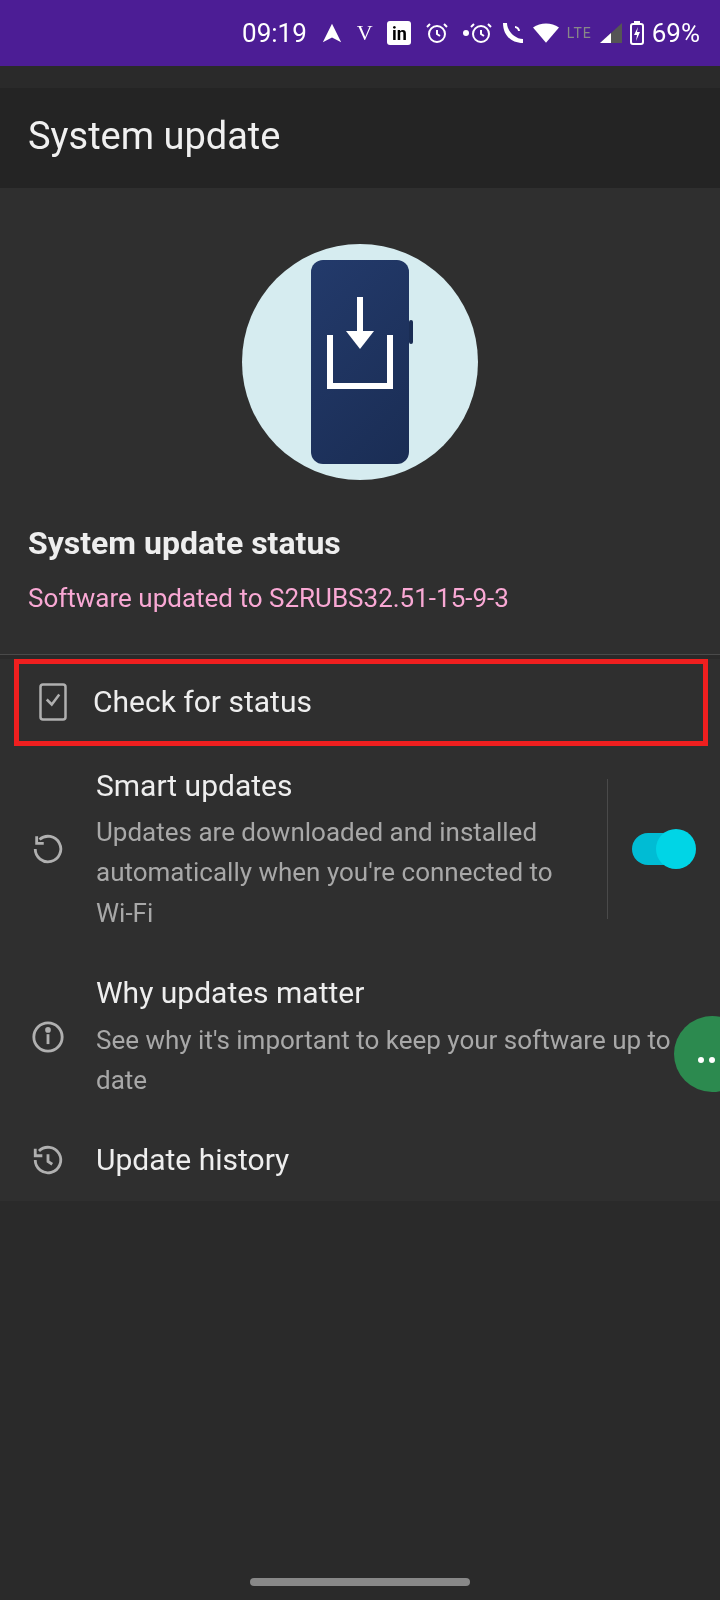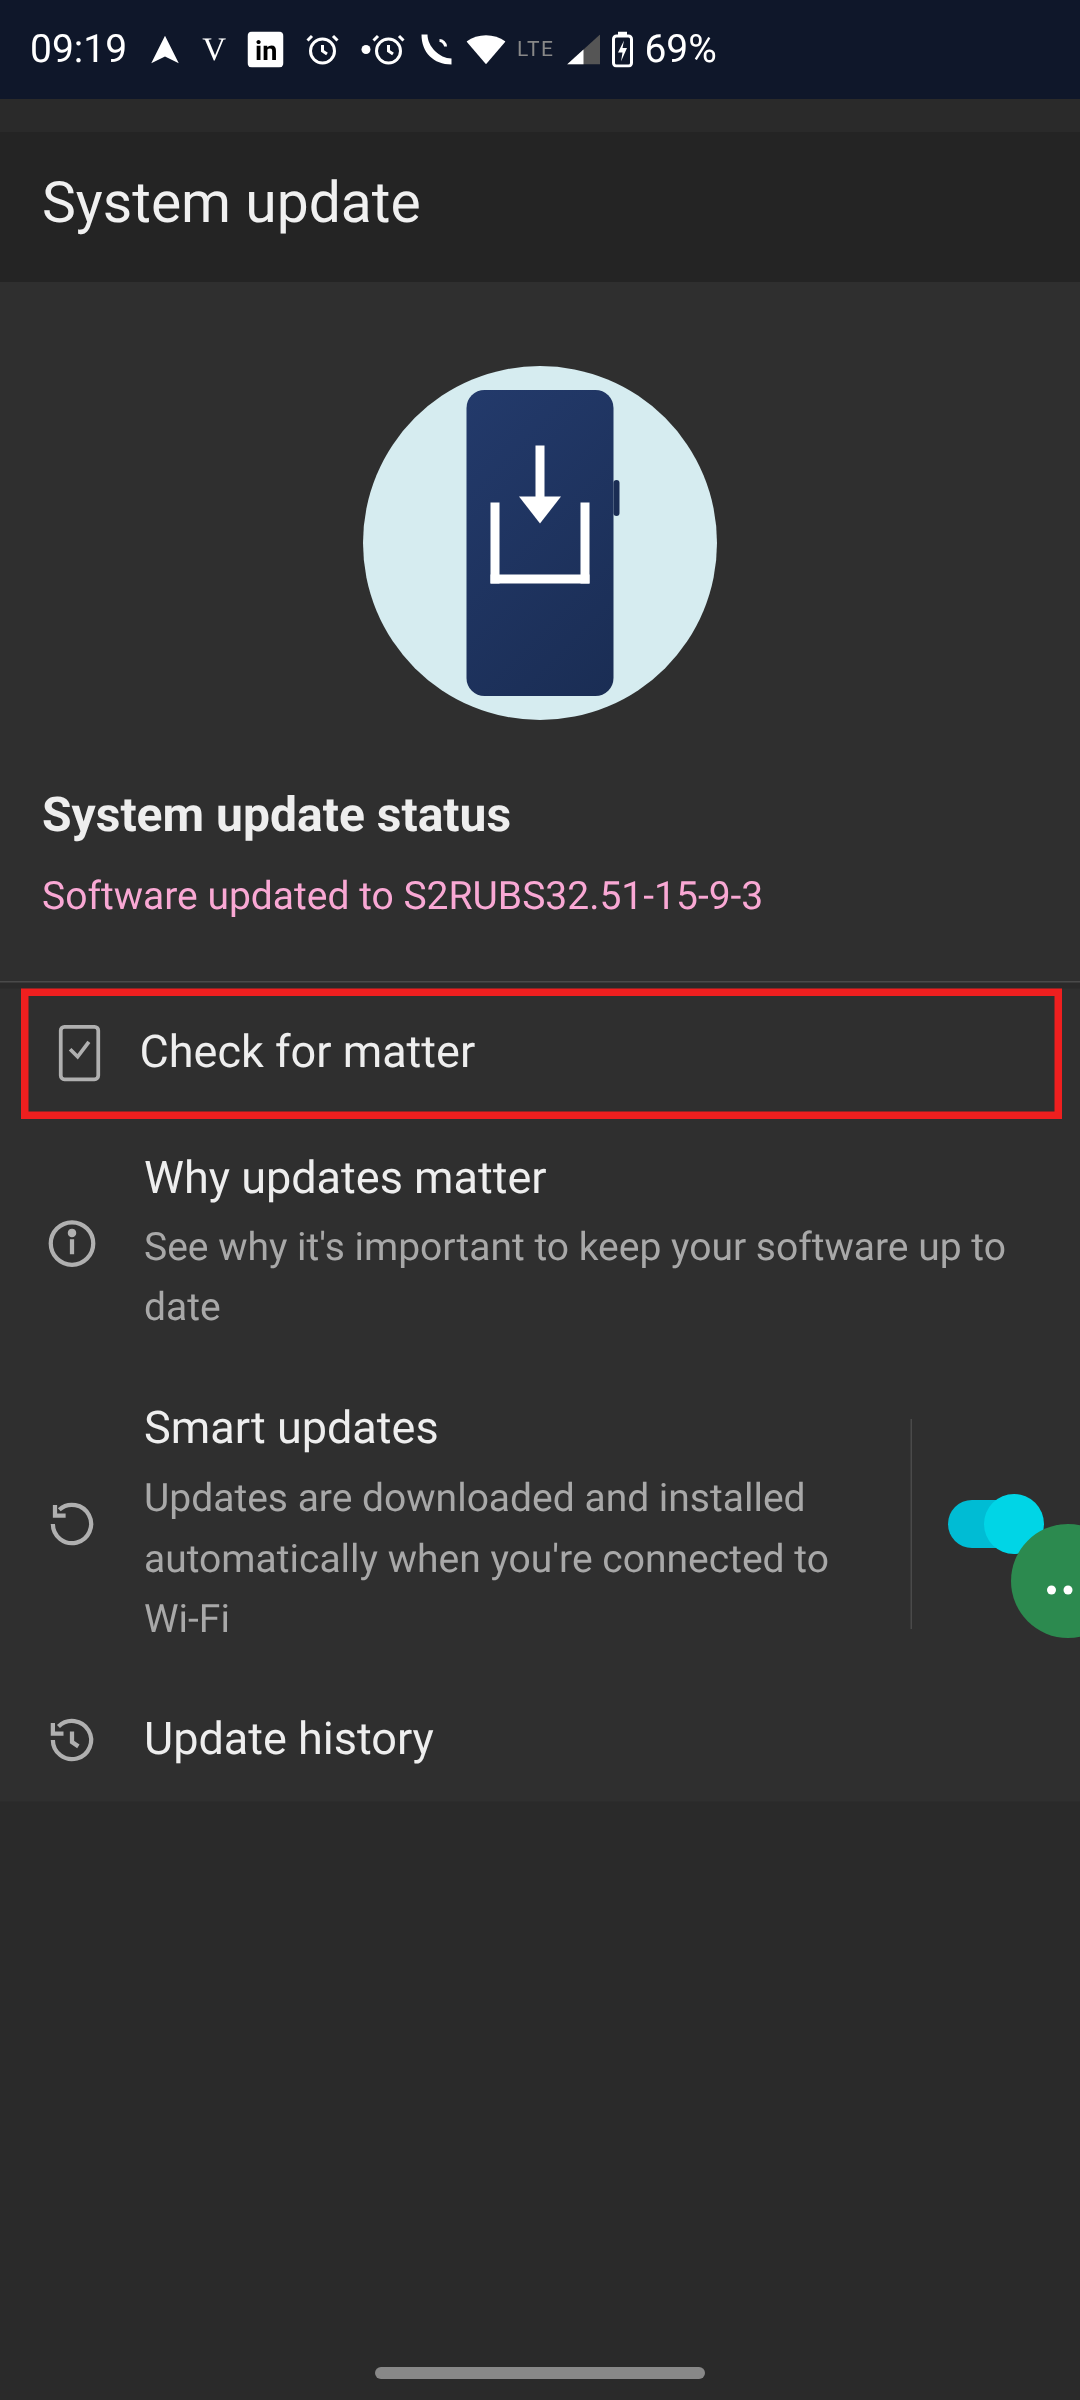--- a/index.html
+++ b/index.html
@@ -9,24 +9,24 @@
     background: #2a2a2a;
     font-family: -apple-system, BlinkMacSystemFont, "Segoe UI", Roboto, sans-serif;
     color: #e8e8e8;
     overflow: hidden;
     position: relative;
   }
 
   
   .status-bar {
     height: 66px;
-    background: #0f172a;
-    display: flex;
-    align-items: center;
-    justify-content: flex-start;
+    background: #4c1d95;
+    display: flex;
+    align-items: center;
+    justify-content: flex-end;
     padding: 0 20px;
     font-size: 26px;
     color: #fff;
   }
   .status-left { display: flex; align-items: center; gap: 14px; }
   .status-right { display: flex; align-items: center; gap: 8px; }
   .status-icon { display: inline-flex; align-items: center; justify-content: center; }
   .lte-label { font-size: 14px; color: #888; letter-spacing: 1px; }
   .dot { width: 6px; height: 6px; background: #fff; border-radius: 50%; display: inline-block; }
 
@@ -299,52 +299,52 @@
 
   <div class="highlight-frame">
     <div class="menu-item">
       <div class="menu-icon">
         <svg width="30" height="40" viewBox="0 0 24 32" fill="none" stroke="#b0b0b0" stroke-width="2">
             <rect x="2" y="2" width="20" height="28" rx="2"></rect>
             <path d="M7 14 l4 4 l6 -8"></path>
           </svg>
       </div>
       <div class="menu-text">
-        <div class="menu-label">Check for matter</div>
+        <div class="menu-label">Check for status</div>
       </div>
+    </div>
+  </div>
+
+  <div class="menu-item" style="align-items:center;">
+    <div class="menu-icon">
+      <svg width="34" height="34" viewBox="0 0 24 24" fill="none" stroke="#b0b0b0" stroke-width="2">
+          <path d="M3 12a9 9 0 1 0 3-6.7"></path>
+          <path d="M4 3v5h5"></path>
+        </svg>
+    </div>
+    <div class="menu-text">
+      <div class="menu-label">Smart updates</div>
+      <div class="menu-desc">Updates are downloaded and installed automatically when you're connected to Wi-Fi</div>
+    </div>
+    <div class="menu-trailing">
+      <div class="toggle"></div>
     </div>
   </div>
 
   <div class="menu-item">
     <div class="menu-icon">
       <svg width="34" height="34" viewBox="0 0 24 24" fill="none" stroke="#b0b0b0" stroke-width="2">
           <circle cx="12" cy="12" r="10"></circle>
           <line x1="12" y1="10" x2="12" y2="17"></line>
           <circle cx="12" cy="7" r="1" fill="#b0b0b0"></circle>
         </svg>
     </div>
     <div class="menu-text">
       <div class="menu-label">Why updates matter</div>
       <div class="menu-desc">See why it's important to keep your software up to date</div>
-    </div>
-  </div>
-
-  <div class="menu-item" style="align-items:center;">
-    <div class="menu-icon">
-      <svg width="34" height="34" viewBox="0 0 24 24" fill="none" stroke="#b0b0b0" stroke-width="2">
-          <path d="M3 12a9 9 0 1 0 3-6.7"></path>
-          <path d="M4 3v5h5"></path>
-        </svg>
-    </div>
-    <div class="menu-text">
-      <div class="menu-label">Smart updates</div>
-      <div class="menu-desc">Updates are downloaded and installed automatically when you're connected to Wi-Fi</div>
-    </div>
-    <div class="menu-trailing">
-      <div class="toggle"></div>
     </div>
   </div>
 
   <div class="menu-item">
     <div class="menu-icon">
       <svg width="34" height="34" viewBox="0 0 24 24" fill="none" stroke="#b0b0b0" stroke-width="2">
           <path d="M3 12a9 9 0 1 0 2.64-6.36"></path>
           <path d="M3 4v5h5"></path>
           <path d="M12 8v5l3 2"></path>
         </svg>

